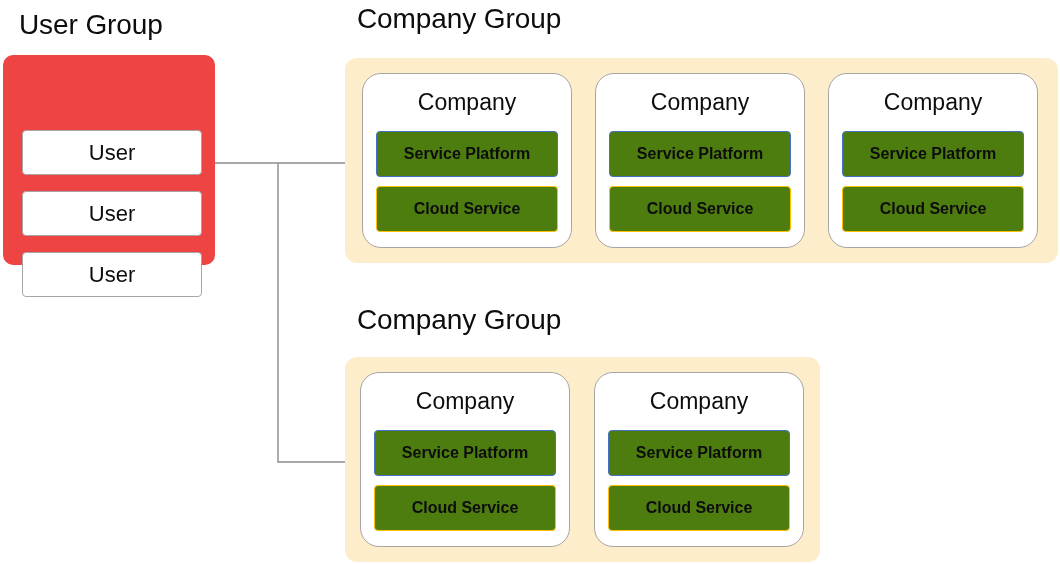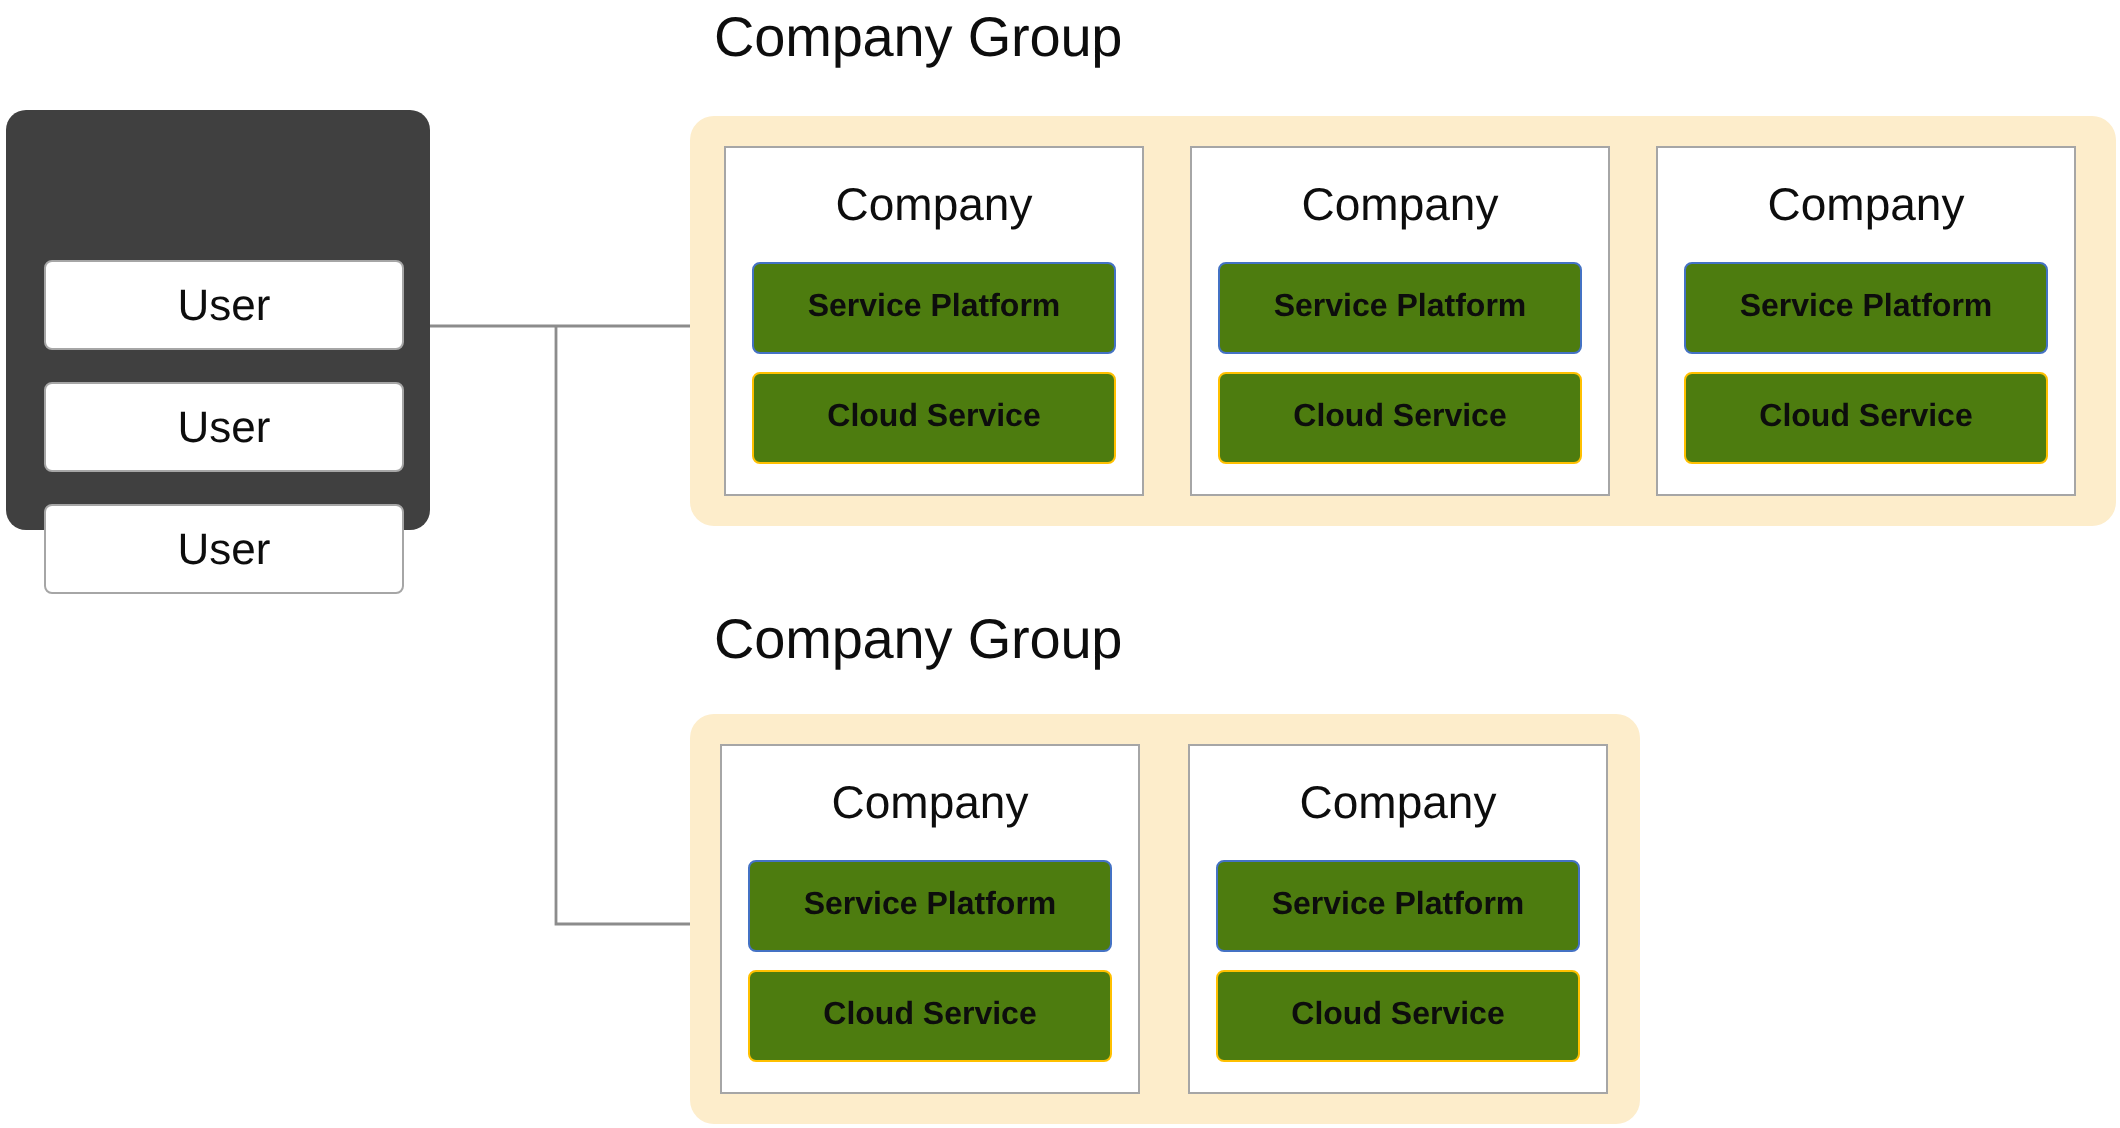--- a/index.html
+++ b/index.html
@@ -33,21 +33,21 @@
   #company-group-title-1 { left: 357px; top: 2px; }
   #company-group-title-2 { left: 357px; top: 303px; }
 
   
   #user-group-box {
     position: absolute;
     left: 3px;
     top: 55px;
     width: 212px;
     height: 210px;
-    background: #404040;
+    background: #ef4444;
     border-radius: 10px;
     box-sizing: border-box;
   }
   .user-card {
     position: absolute;
     left: 19px;
     width: 180px;
     height: 45px;
     background: #ffffff;
     border: 1.4px solid #A6A6A6;
@@ -88,21 +88,21 @@
   }
 
   
   .company-card {
     position: absolute;
     top: 15px;
     width: 210px;
     height: 175px;
     background: #ffffff;
     border: 1.6px solid #A6A6A6;
-    border-radius: 0;
+    border-radius: 19px;
     box-sizing: border-box;
   }
   .company-name {
     position: absolute;
     top: 14px;
     left: 0;
     right: 0;
     text-align: center;
     font-size: 23px;
     font-weight: 400;
@@ -159,20 +159,21 @@
 </head>
 <body>
 
 <div id="canvas">
 
   <svg id="connector-svg" viewBox="0 0 1060 564" xmlns="http://www.w3.org/2000/svg">
     <path d="M 215 163 L 345 163" stroke="#8C8C8C" stroke-width="1.4" fill="none"></path>
     <path d="M 278 163 L 278 462 L 345 462" stroke="#8C8C8C" stroke-width="1.4" fill="none"></path>
   </svg>
 
+  <div class="group-title" id="user-group-title">User Group</div>
 
   <div id="user-group-box">
     <div class="user-card" id="user-card-1">
       <span>User</span>
     </div>
     <div class="user-card" id="user-card-2">
       <span>User</span>
     </div>
     <div class="user-card" id="user-card-3">
       <span>User</span>

